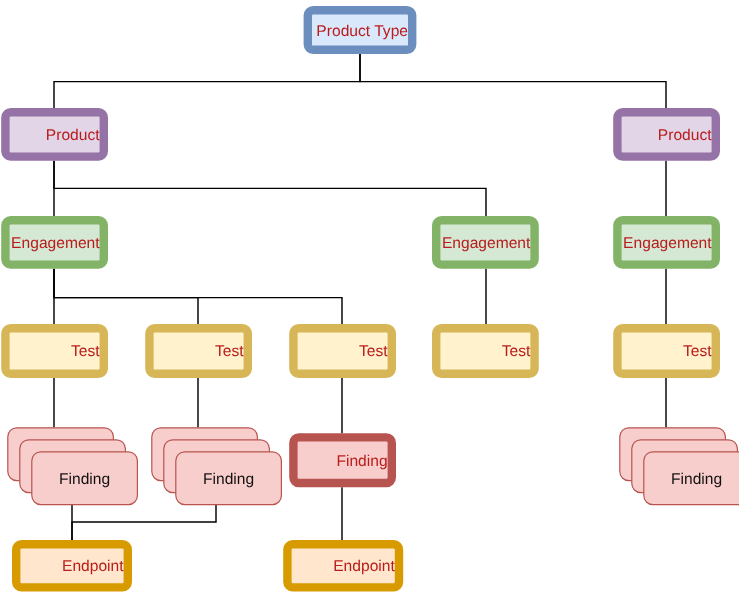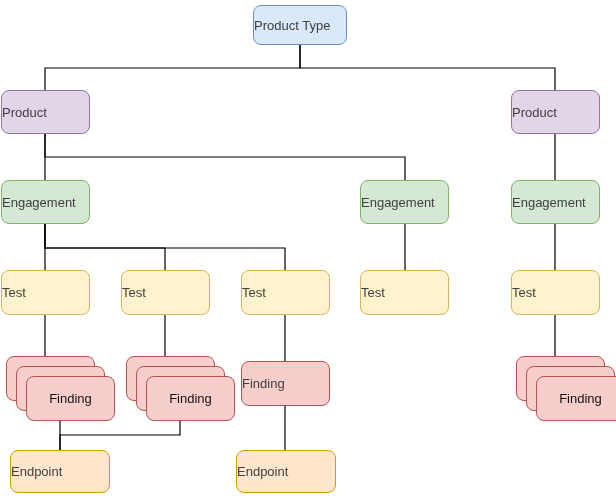--- a/index.html
+++ b/index.html
@@ -21,27 +21,27 @@
     position: absolute;
     left: 0;
     top: 0;
     width: 616px;
     height: 496px;
   }
   .node {
     position: absolute;
     box-sizing: border-box;
     border-radius: 8px;
-    border: 1px solid #1d4ed8;
+    border: 7px solid #1d4ed8;
     display: flex;
     align-items: center;
-    justify-content: flex-start;
+    justify-content: flex-end;
     font-size: 13px;
     line-height: 1;
-    color: #404040;
+    color: #b91c1c;
     z-index: 5;
     white-space: nowrap;
   }
   .node .label {
     pointer-events: none;
   }
   .stack {
     position: absolute;
     z-index: 5;
   }

